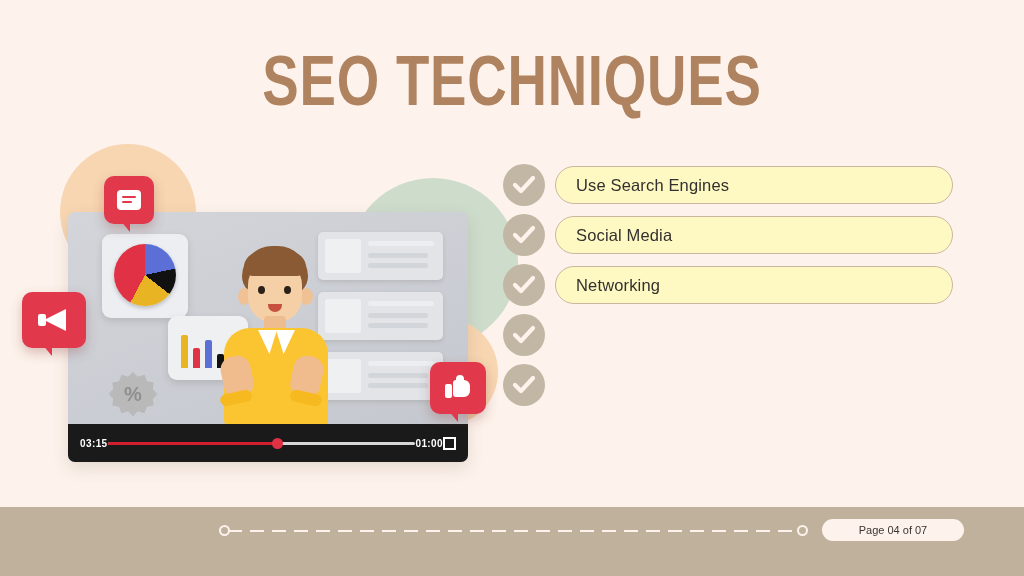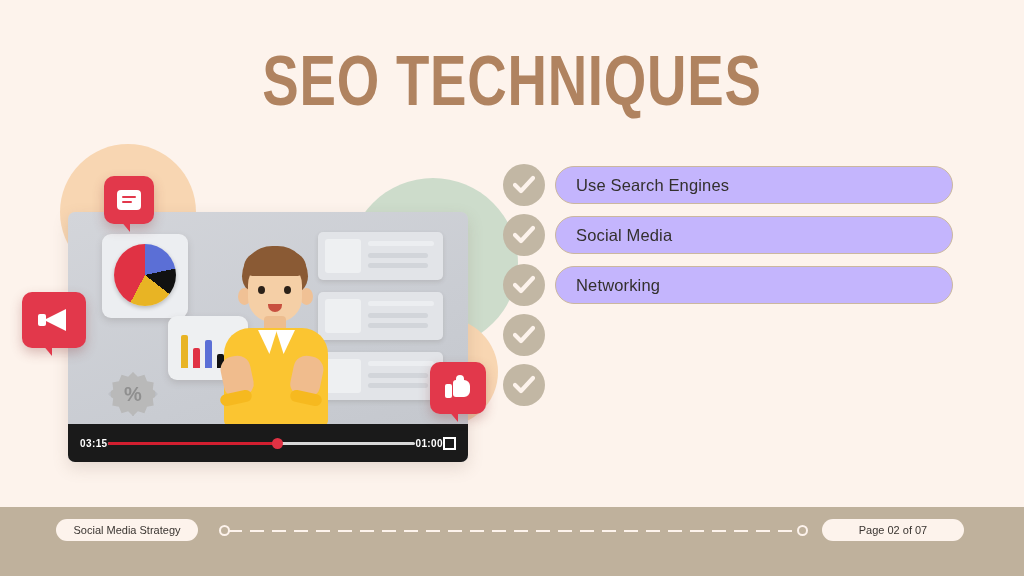--- a/index.html
+++ b/index.html
@@ -296,21 +296,21 @@
     background: #c2b7a4;
     position: relative;
     margin-right: 10px;
   }
   .check svg { position: absolute; left: 10px; top: 11px; }
   .pill {
     flex: 1;
     height: 38px;
     border: 1.5px solid #cbb79f;
     border-radius: 19px;
-    background: #c4b5fd;
+    background: #fef9c3;
     display: flex; align-items: center;
     padding: 0 20px;
     box-sizing: border-box;
   }
   .pill span {
     font-size: 16.5px;
     color: #33302e;
     font-family: "Liberation Sans", sans-serif;
     letter-spacing: .15px;
   }
@@ -519,27 +519,24 @@
       <div class="check">
         <svg width="22" height="20" viewBox="0 0 22 20">
             <path d="M2 10 L8 16 L20 3" stroke="#FDF3EC" stroke-width="4.2" fill="none" stroke-linecap="round" stroke-linejoin="round"></path>
           </svg>
       </div>
     </div>
 
   </div>
 
   <div class="footband">
-    <div class="tag">
-      <span>Social Media Strategy</span>
-    </div>
     <div class="timeline">
       <div class="ln"></div>
       <div class="dot start"></div>
       <div class="dot end"></div>
     </div>
     <div class="pagetag">
-      <span>Page 02 of 07</span>
+      <span>Page 04 of 07</span>
     </div>
   </div>
 
 
 </div>
 
 </body></html>

